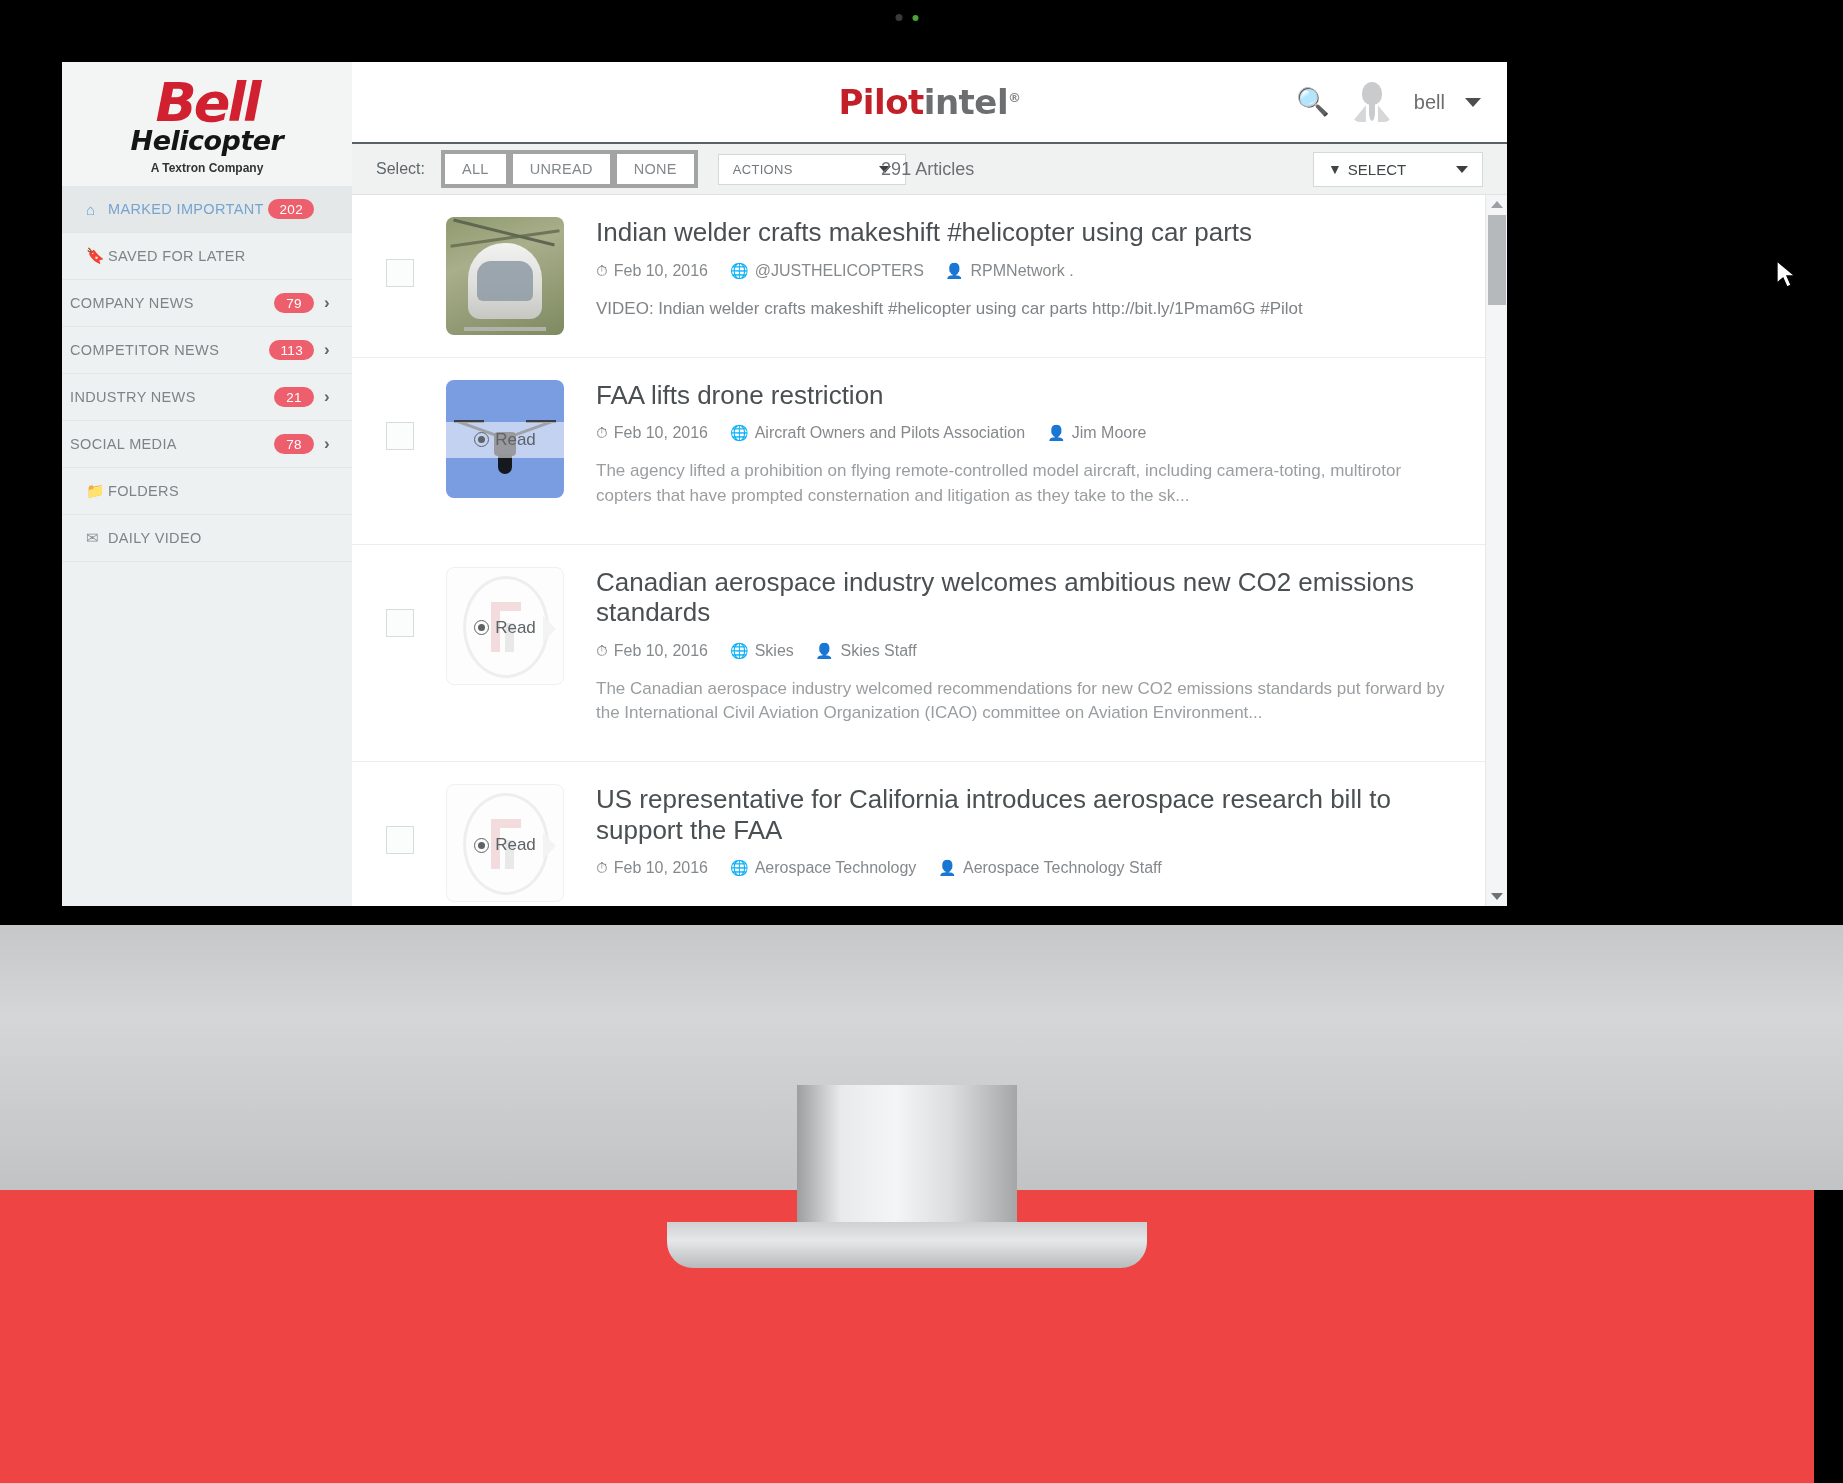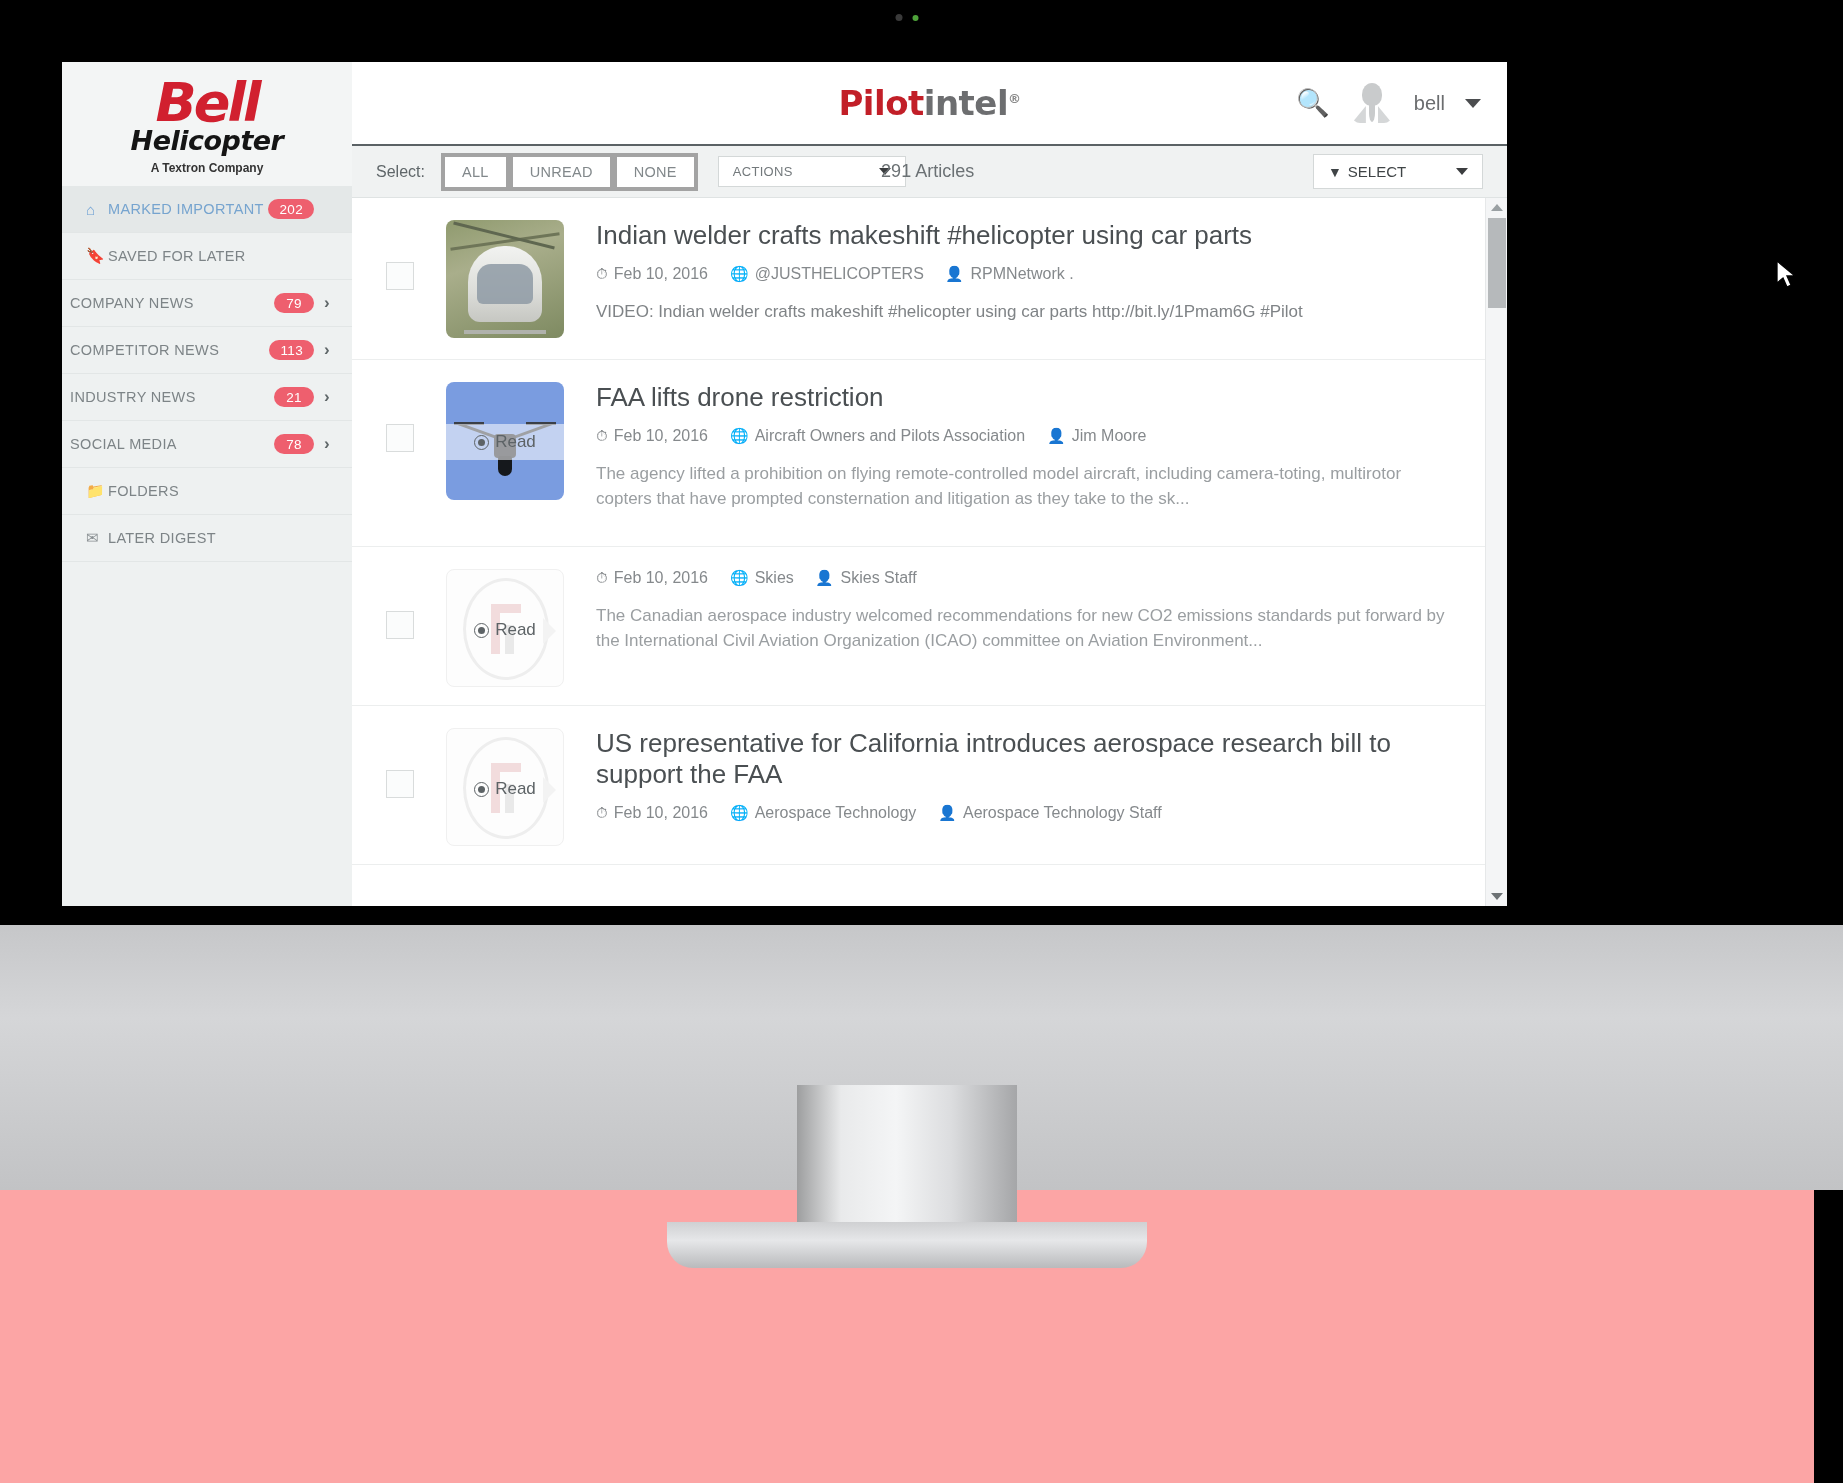--- a/index.html
+++ b/index.html
@@ -3,21 +3,21 @@
 <meta charset="utf-8">
 <style>
   * { box-sizing: border-box; }
   html, body {
     margin: 0; padding: 0;
     background: #000;
     width: 1843px; height: 1483px;
     overflow: hidden;
     font-family: "Liberation Sans", sans-serif;
   }
-  #stage { position: relative; width: 1814px; height: 1483px; background: #fca5a5; }
+  #stage { position: relative; width: 1814px; height: 1483px; background: #ef4444; }
 
   
   .monitor-top-dots { position: absolute; top: 14px; left: 50%; transform: translateX(-50%); display: flex; gap: 10px; align-items: center; }
   .dot-cam { width: 7px; height: 7px; border-radius: 50%; background: #3a3a3a; }
   .dot-led { width: 6px; height: 6px; border-radius: 50%; background: #4ea23a; }
 
   .bezel {
     position: absolute; left: 0; top: 0; width: 1843px; height: 925px; background: #000;
   }
   .screen {
@@ -225,21 +225,21 @@
         </div>
 
         <div class="nav-item">
           <span class="nav-ico">📁</span>
           <span class="nav-label">FOLDERS</span>
           <span class="chev hidden">›</span>
         </div>
 
         <div class="nav-item">
           <span class="nav-ico">✉</span>
-          <span class="nav-label">LATER DIGEST</span>
+          <span class="nav-label">DAILY VIDEO</span>
           <span class="chev hidden">›</span>
         </div>
 
       </nav>
     </aside>
 
     <section class="main">
 
       <header class="topbar">
         <div class="brand">
@@ -353,20 +353,21 @@
                 <span class="fi-f1"></span>
                 <span class="fi-f2"></span>
                 <span class="fi-f3"></span>
                 <span class="fi-tri"></span>
               <span class="read-ov">
                 <span class="eye"></span>
                 <span>Read</span>
               </span>
             </div>
             <div class="a-body">
+              <h2 class="a-title">Canadian aerospace industry welcomes ambitious new CO2 emissions standards</h2>
               <div class="a-meta">
                 <span class="m-item">
                     <span class="mi">⏱</span>
                     <span>Feb 10, 2016</span>
                   </span>
                 <span class="m-item">
                     <span class="mi">🌐</span>
                     <span>Skies</span>
                   </span>
                 <span class="m-item">

